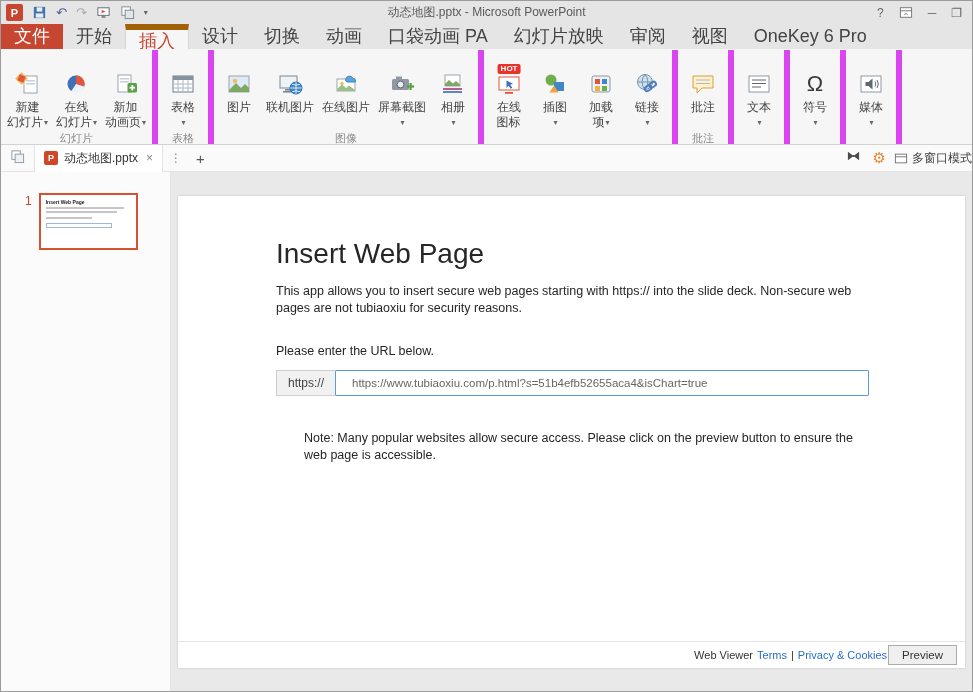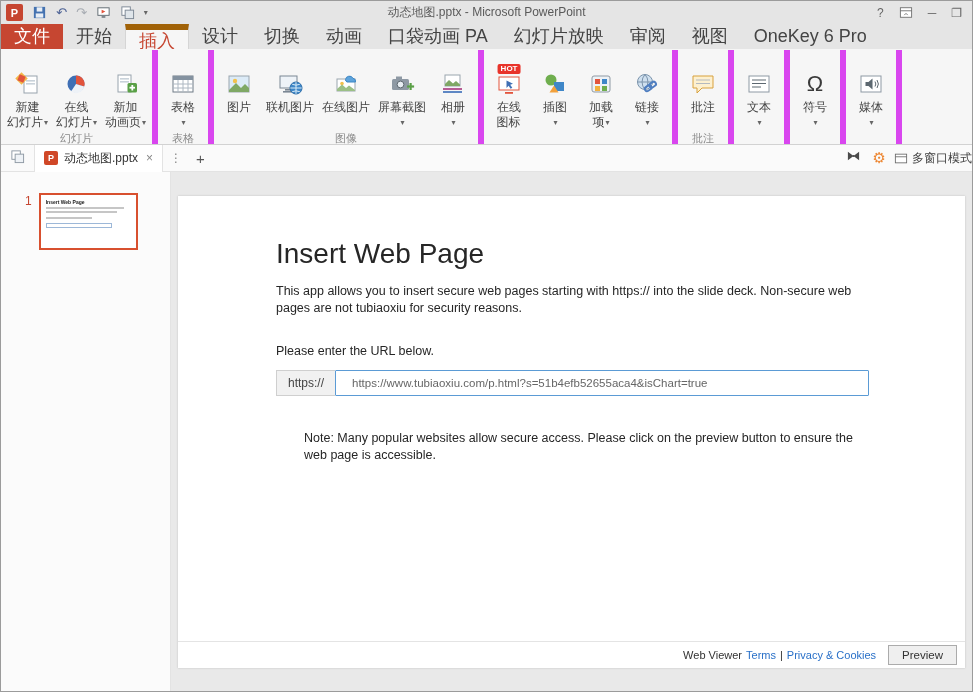--- a/index.html
+++ b/index.html
@@ -68,21 +68,21 @@
   .viewer-heading { font-size:28px; font-weight:300; color:#262626; margin-bottom:13px; }
   .viewer-desc { font-size:12.5px; color:#262626; line-height:17px; max-width:600px; }
   .viewer-prompt { font-size:12.5px; color:#262626; margin-top:27px; }
   .url-row { display:flex; margin-top:12px; width:593px; height:26px; }
   .url-prefix { background:#f1f1f1; border:1px solid #cfcfcf; border-right:none; font-size:12px; color:#444; display:flex; align-items:center; padding:0 11px; }
   .url-input { flex:1; border:1px solid #5B9BD5; border-radius:1px; font-size:11.5px; color:#666; padding:0 16px; outline:none; background:#fff; font-family:"Liberation Sans","DejaVu Sans",sans-serif; }
   .viewer-note { font-size:12.5px; color:#262626; margin-top:34px; max-width:612px; line-height:17px;margin-left:28px; }
   .viewer-footer { position:absolute; left:0; right:0; bottom:0; height:27px; border-top:1px solid #e4e4e4; display:flex; align-items:center; justify-content:flex-end; padding-right:8px; font-size:11px; color:#333; }
   .f-item { margin-left:4px; }
   .link { color:#2970C8; cursor:pointer; }
-  .preview-btn { margin-left:12px; border:1px solid #ababab; background:#efefef; font-size:11.5px; color:#333; padding:3px 13px; cursor:pointer; font-family:inherit; }
+  .preview-btn { margin-left:1px; border:1px solid #ababab; background:#efefef; font-size:11.5px; color:#333; padding:3px 13px; cursor:pointer; font-family:inherit; }
 </style>
 </head>
 <body>
 
 <div class="app">
 
   <div class="titlebar">
     <div class="qat">
       <div class="ppt-logo">P</div>
       <span>

